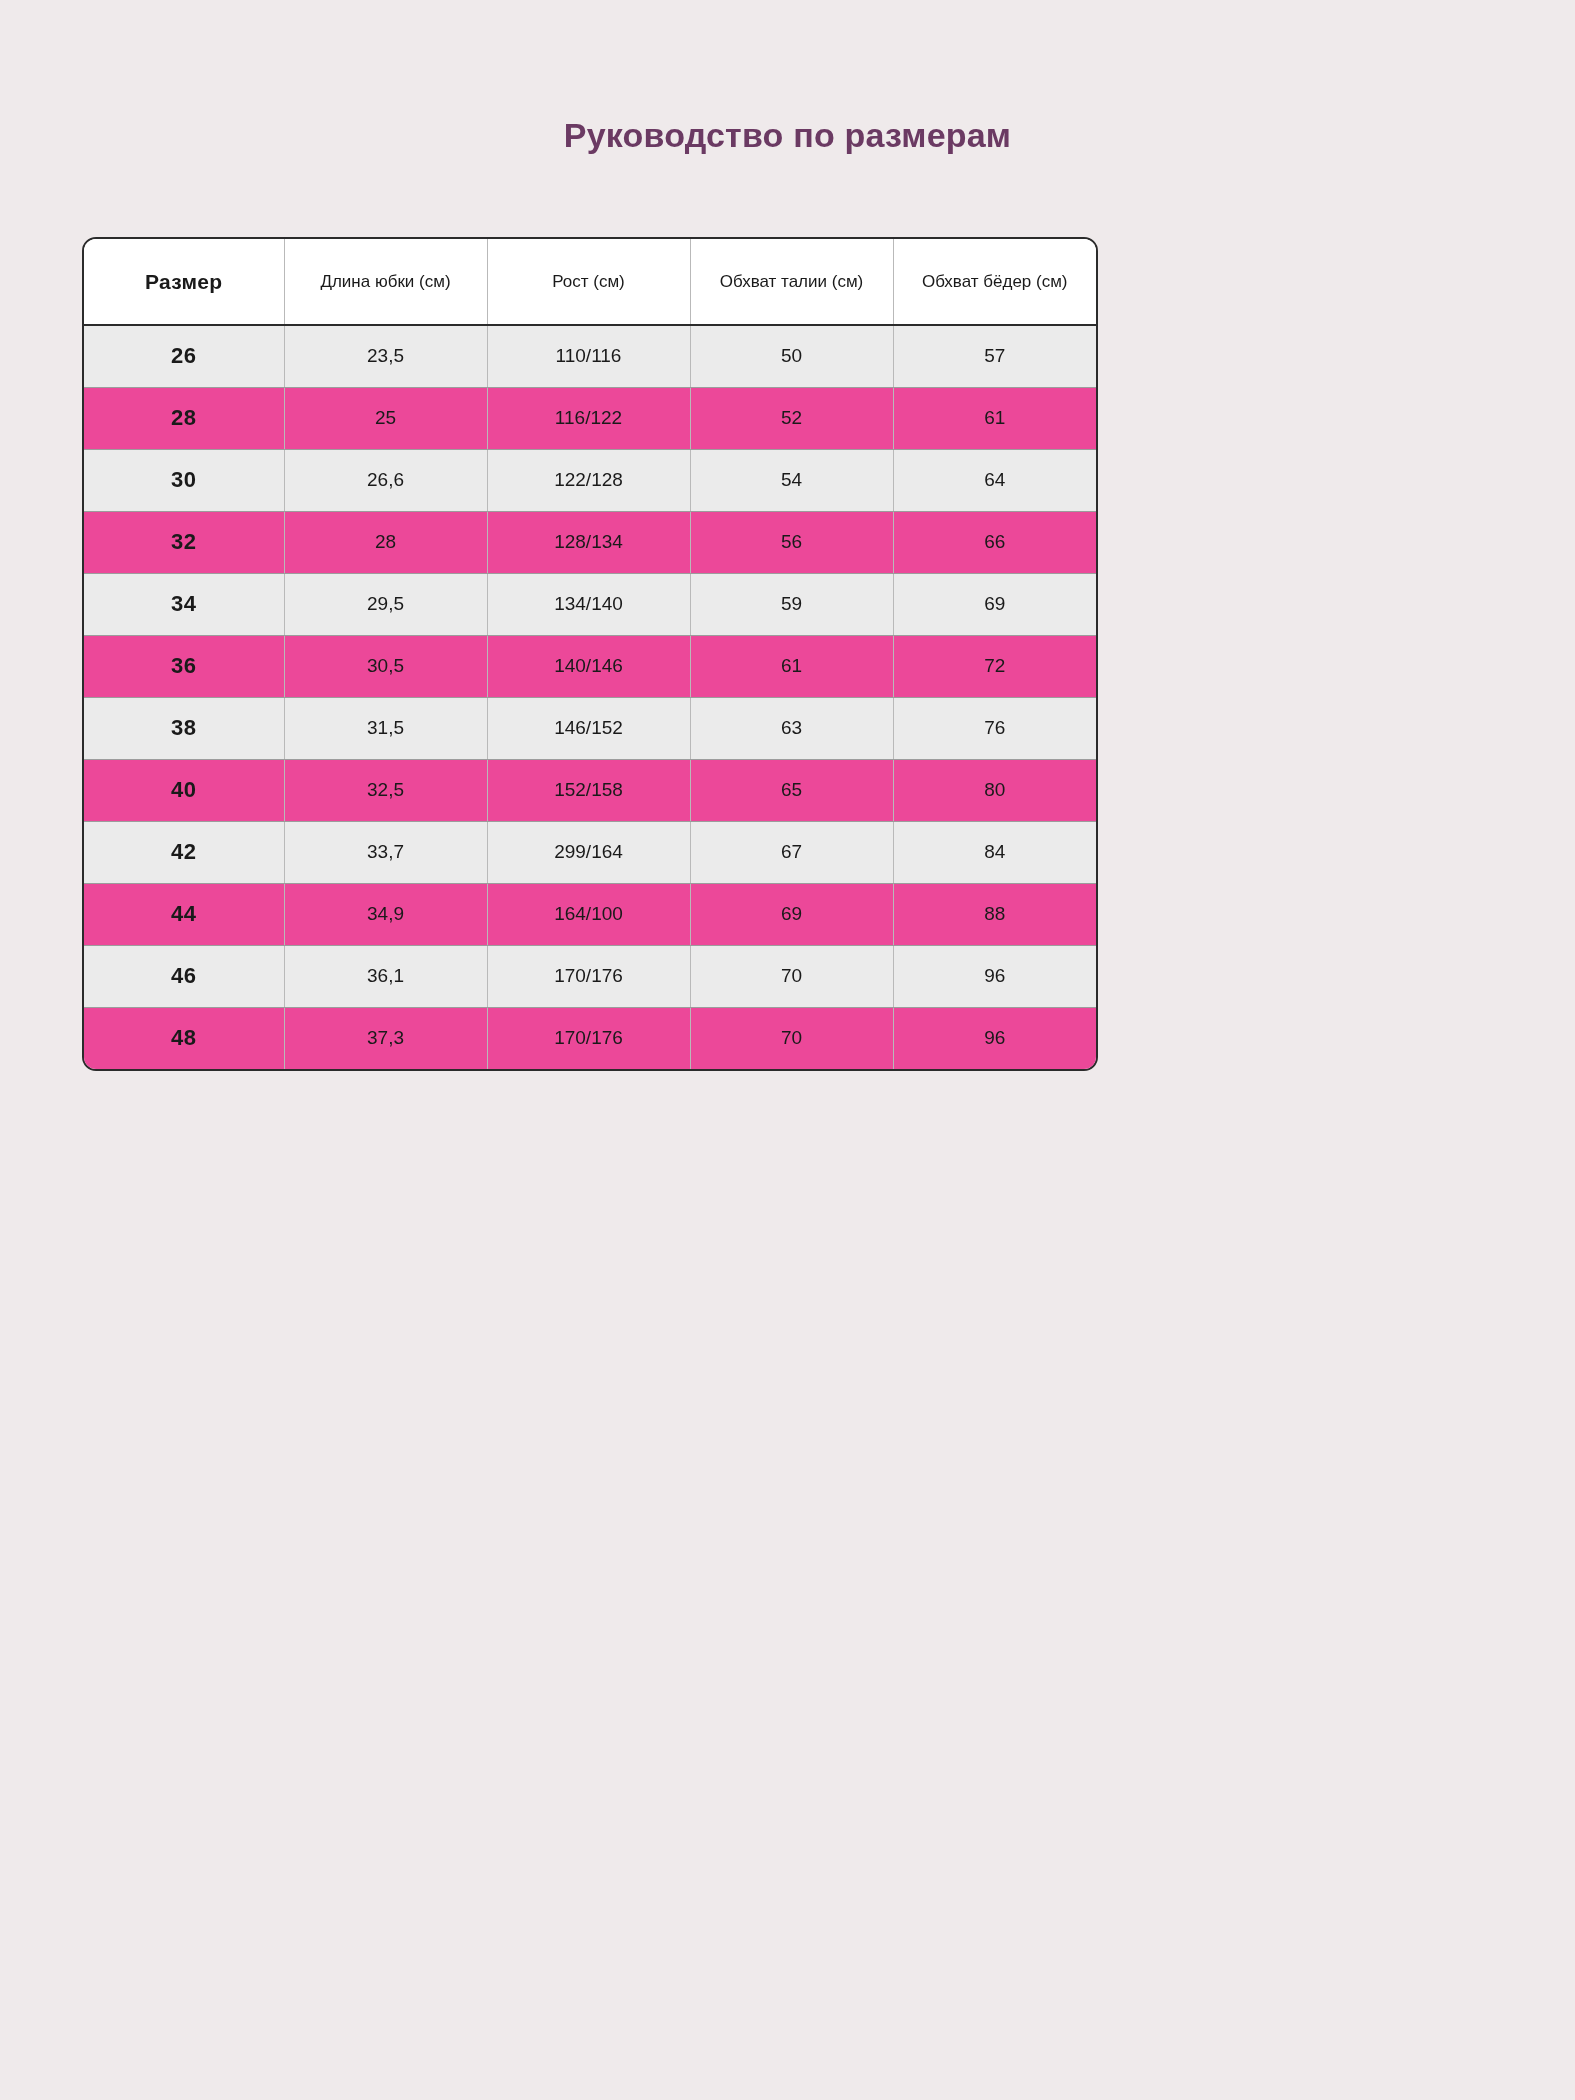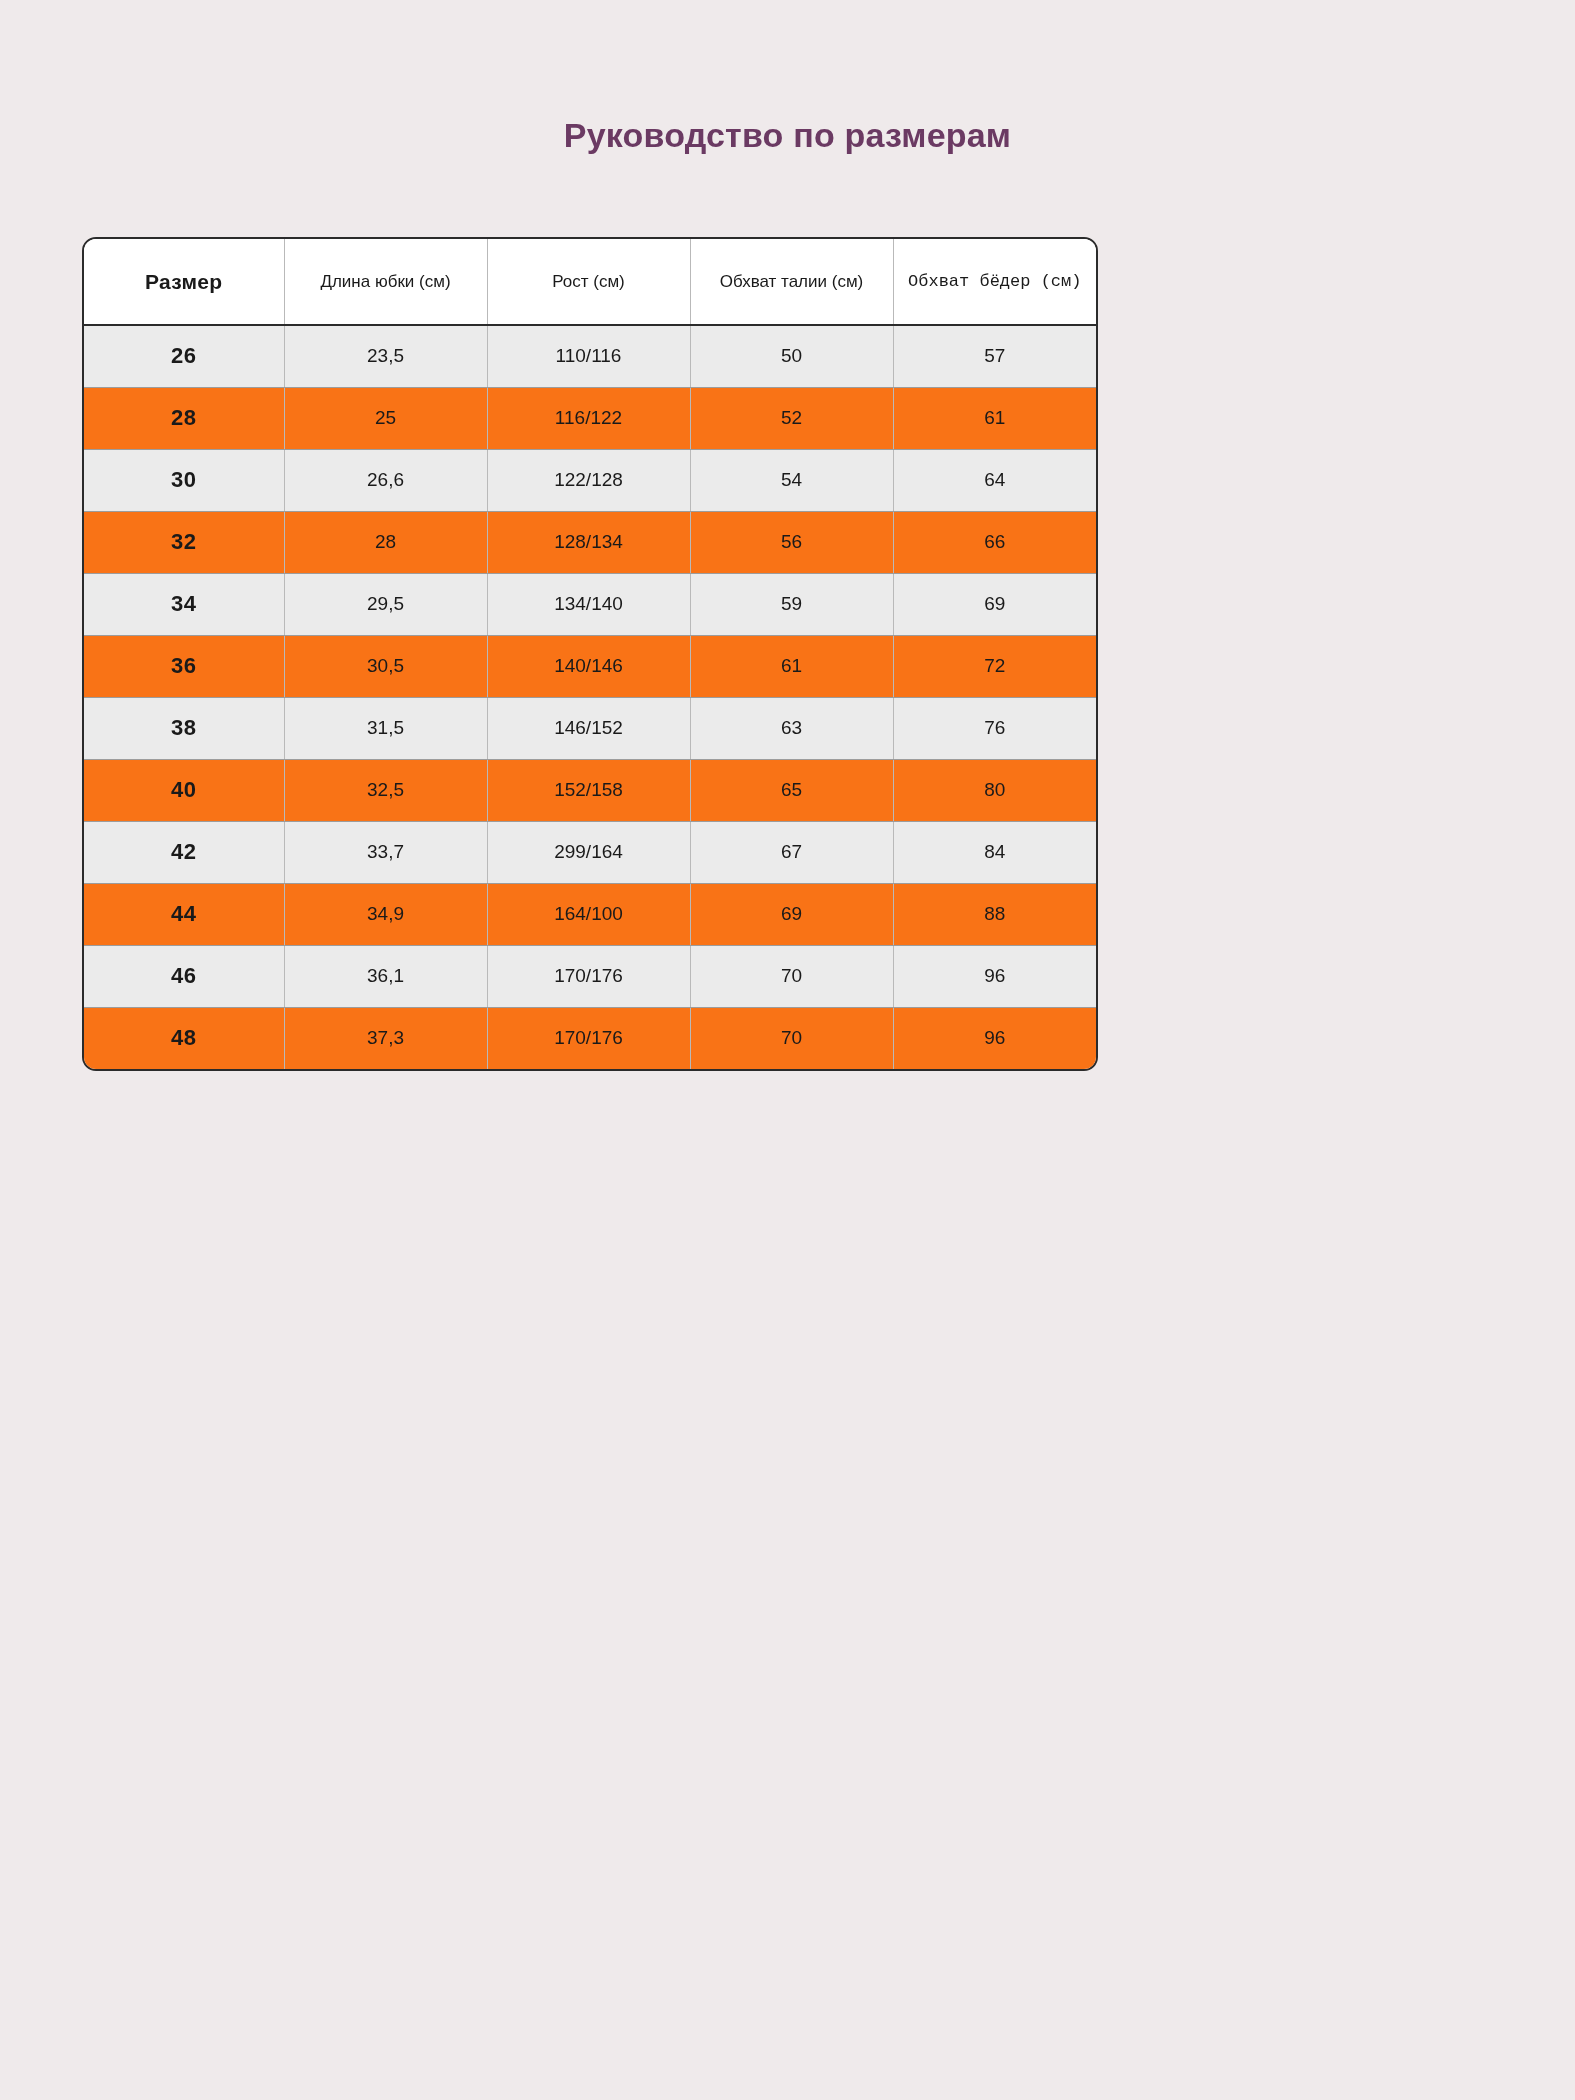--- a/index.html
+++ b/index.html
@@ -70,21 +70,21 @@
     font-size: 17px;
     font-weight: 400;
     color: #1A1A1A;
     border-right: 1px solid #B9B9B9;
     border-bottom: 2px solid #2B2B2B;
     padding: 0 6px;
     box-sizing: border-box;
     white-space: nowrap;
     margin-top: 28px;
   }
-  thead th:last-child { border-right: none; font-family: Liberation Mono, monospace; }
+  thead th:last-child { border-right: none; }
 
   thead th.th-size {
     font-size: 21px;
     font-weight: 700;
     letter-spacing: 0.3px;
   }
 
   
   tbody td {
     height: 62px;
@@ -105,21 +105,21 @@
   tbody td.cell-size {
     font-size: 22px;
     font-weight: 700;
     letter-spacing: 0.4px;
   }
 
   tbody tr.row-alt td {
     background: #EBEBEB;
   }
   tbody tr.row-plain td {
-    background: #f97316;
+    background: #ec4899;
     text-align: center;
   }
 </style>
 </head>
 <body>
 
 <div class="page">
 
   <div class="title">Руководство по размерам</div>
 

